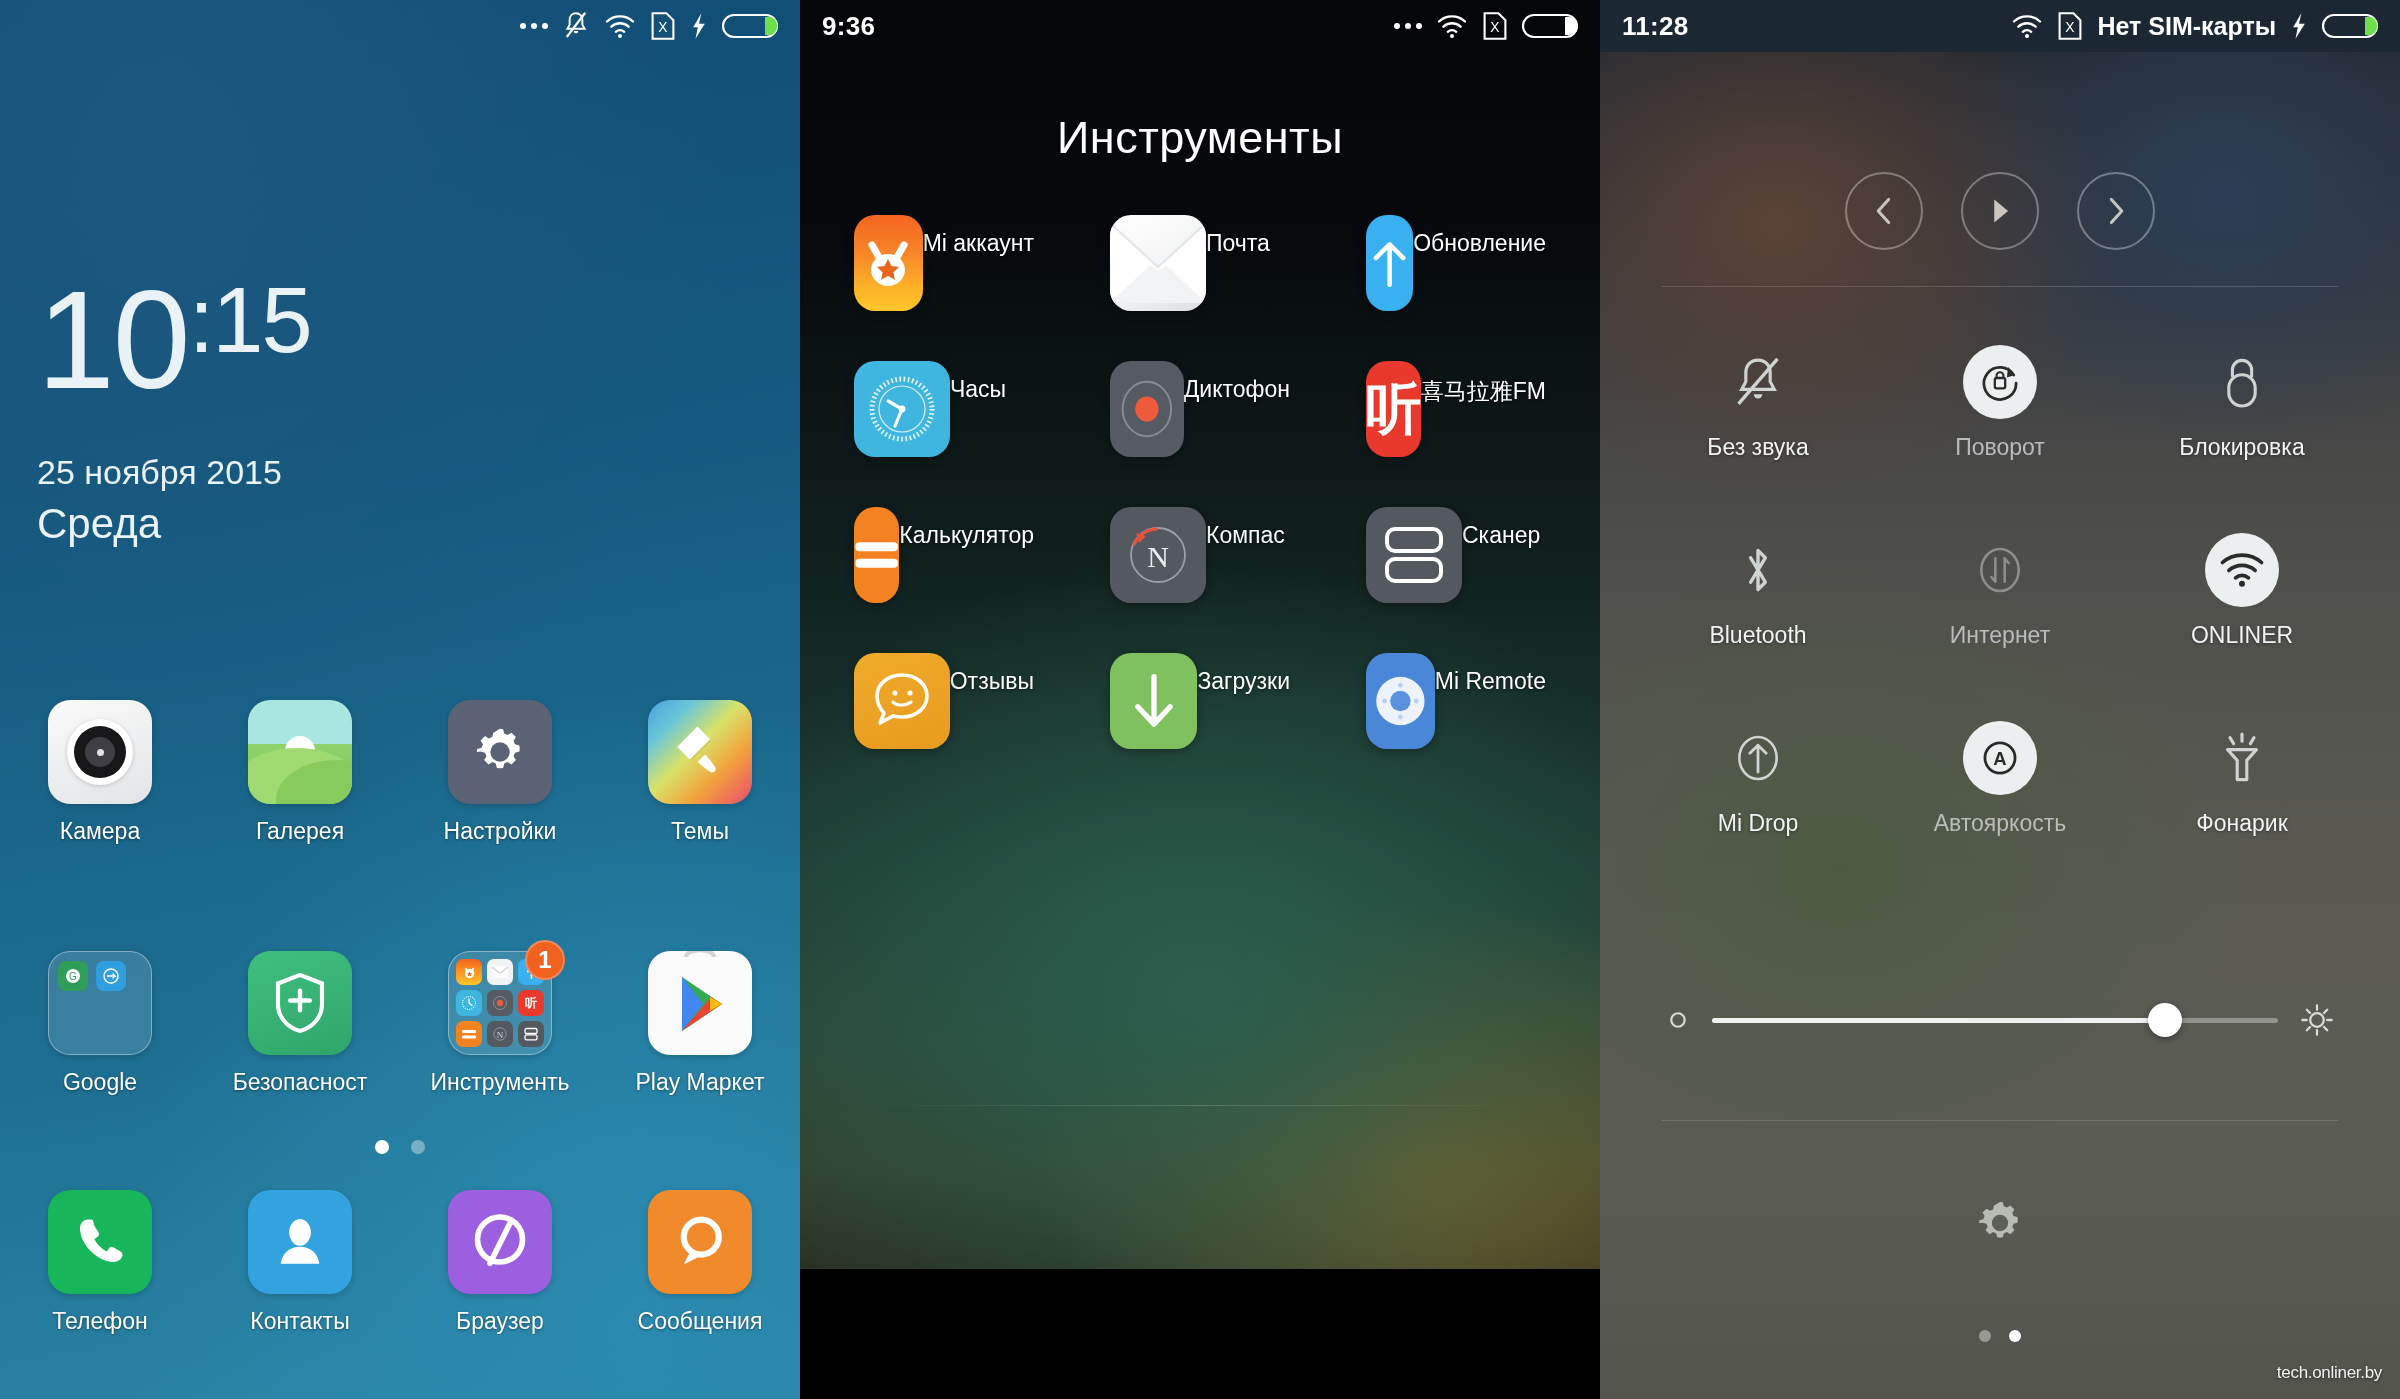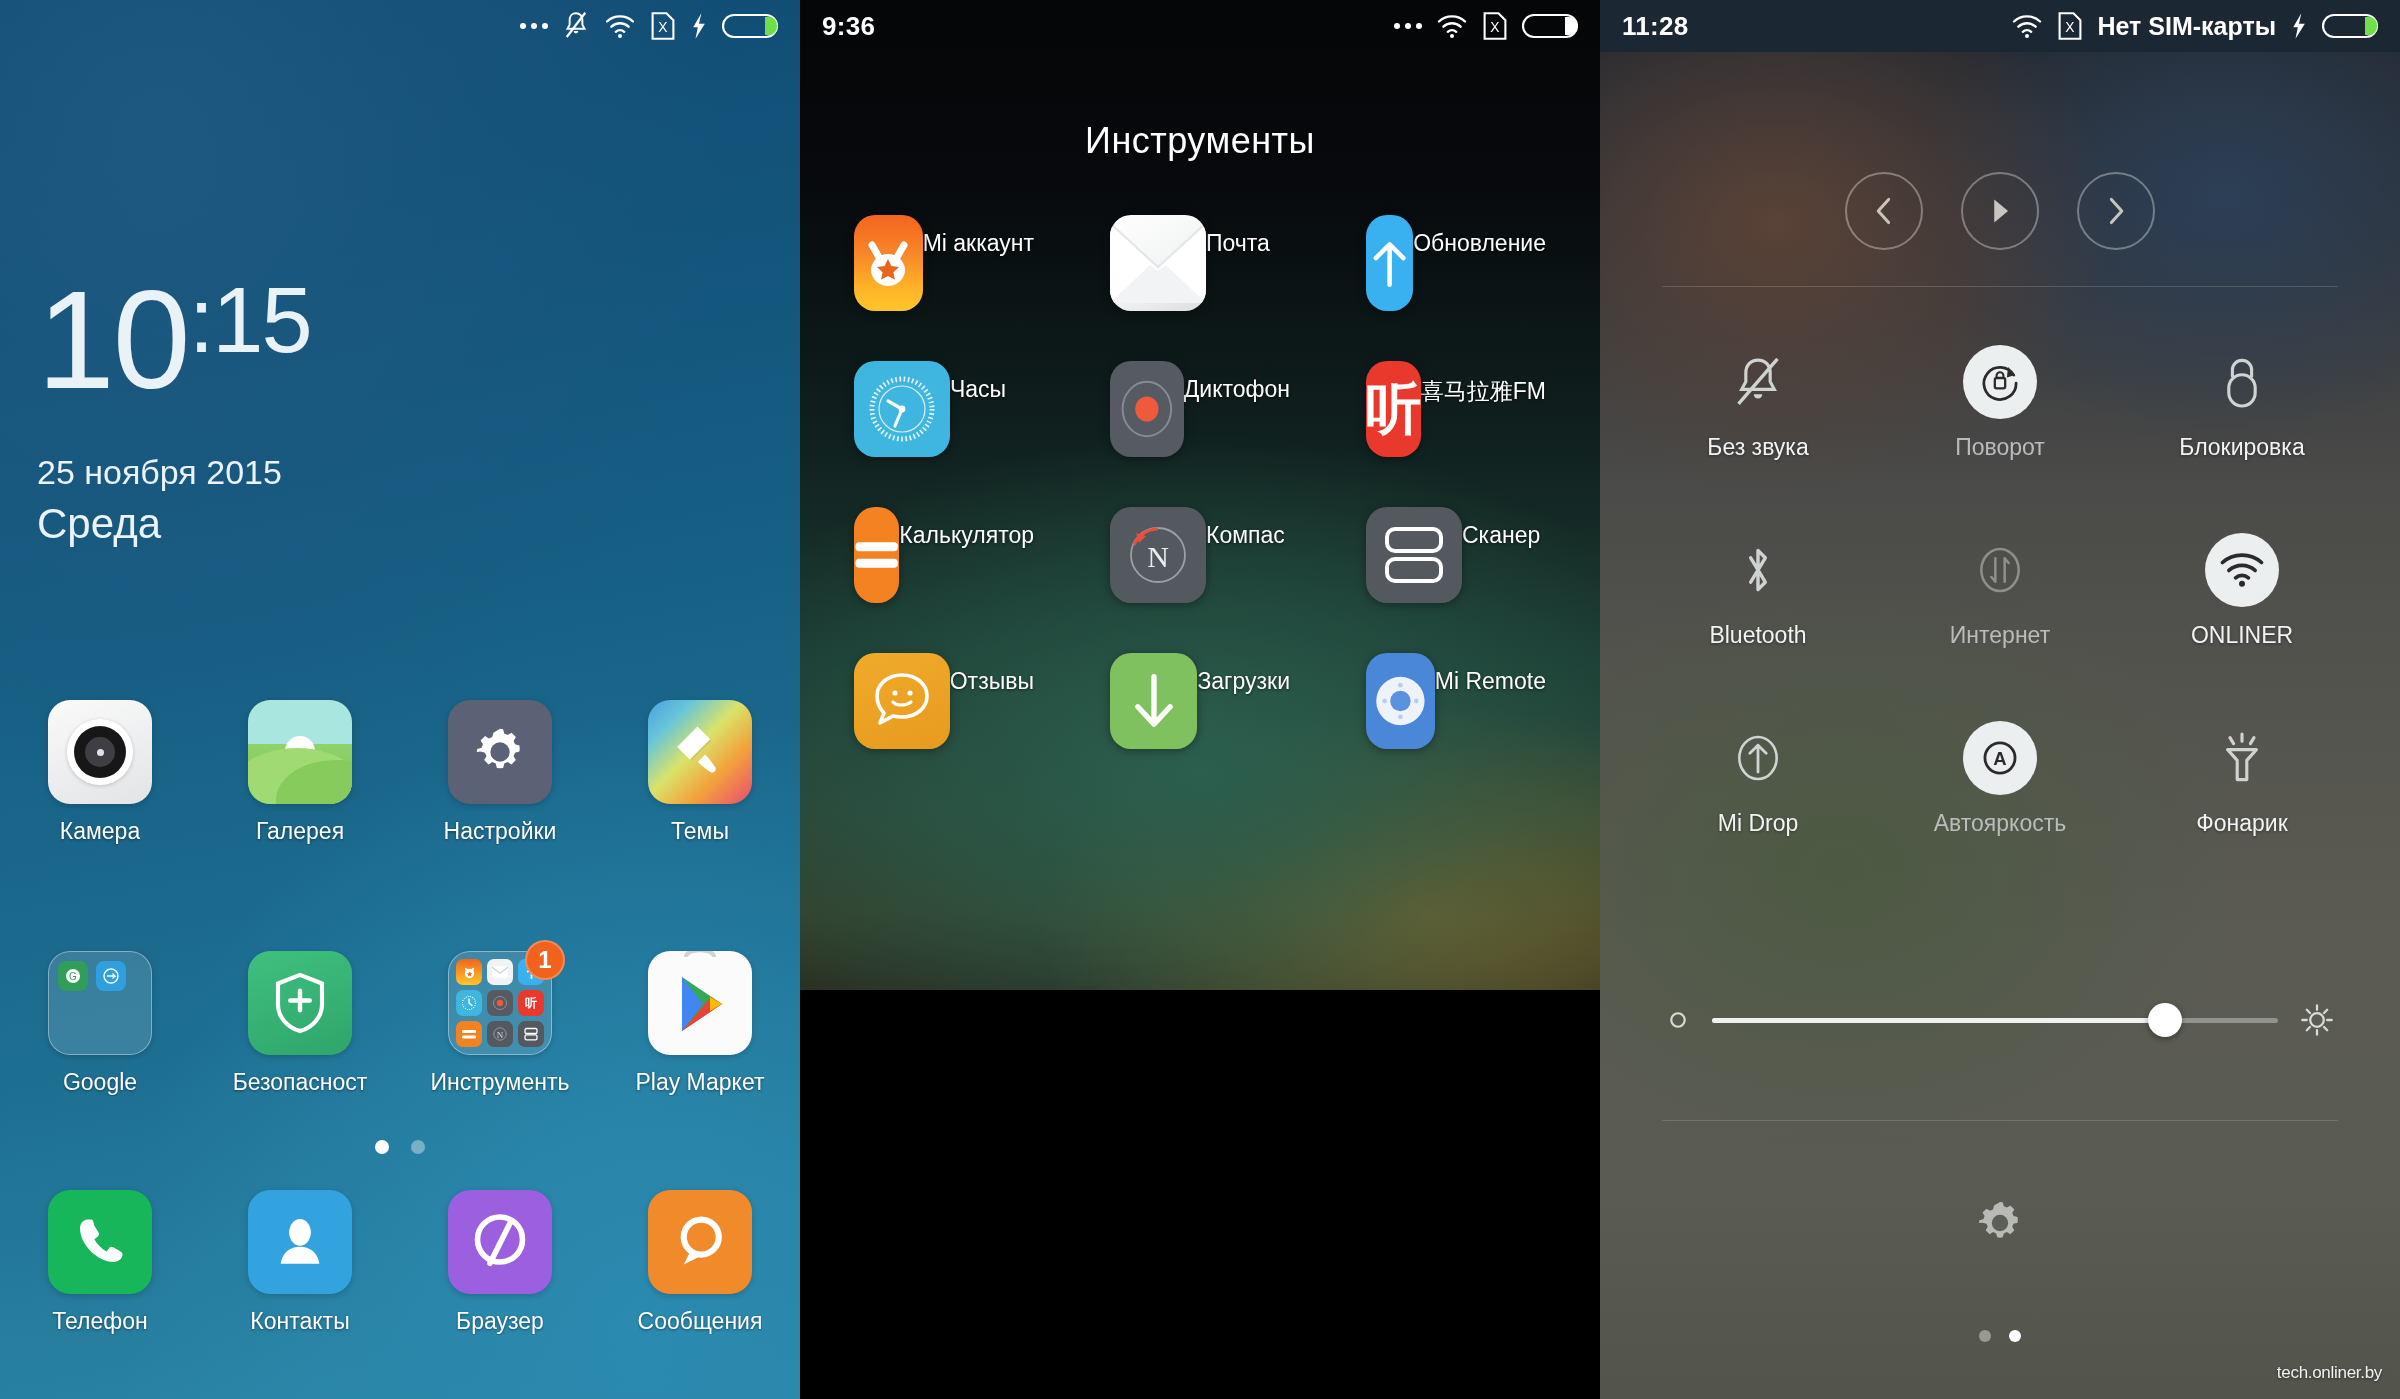--- a/index.html
+++ b/index.html
@@ -83,28 +83,28 @@
   .pagedots { position:absolute; left:0; right:0; top:1140px; display:flex;
      justify-content:center; gap:22px; }
   .pagedots i { width:14px; height:14px; border-radius:50%; background:rgba(255,255,255,.38); display:block;}
   .pagedots i.on { background:#fff; }
 
   .dockrow { position:absolute; left:0; right:0; top:1190px; }
   .ic-phone{background:#17b65a;} .ic-contacts{background:#33a3e0;}
   .ic-browser{background:#9b5fe0;} .ic-messages{background:#f08a2a;}
 
   
-  #panel-folder { width:800px; height:990px;
+  #panel-folder { width:800px; height:1269px;
     background:
       radial-gradient(ellipse 110% 55% at 50% 78%, #2b5f4e 0%, rgba(43,95,78,0) 62%),
       radial-gradient(ellipse 70% 30% at 78% 92%, #7a5f26 0%, rgba(122,95,38,0) 70%),
       linear-gradient(180deg, #050608 0%, #07090c 18%, #10211f 45%, #1c3b32 68%, #2a4436 82%, #33412c 92%, #2a2f22 100%);
   }
-  .folder-title { position:absolute; top:120px; left:0; right:0; text-align:center;
-    color:#fff; font-size:36px; letter-spacing:.5px; }
+  .folder-title { position:absolute; top:112px; left:0; right:0; text-align:center;
+    color:#fff; font-size:45px; letter-spacing:.5px; }
   .folder-grid { position:absolute; top:215px; left:0; right:0; }
   .f-row { display:flex; justify-content:center; gap:76px; margin-bottom:28px; }
   .f-cell { width:180px; display:flex; flex-direction:row; align-items:flex-start; }
   .f-ico { width:96px; height:96px; border-radius:21px; display:flex; align-items:center;
      justify-content:center; position:relative; overflow:hidden; box-shadow:0 2px 8px rgba(0,0,0,.35);}
   .f-lbl { margin-top:15px; color:#fff; font-size:23px; white-space:nowrap; text-shadow:0 1px 3px rgba(0,0,0,.6);}
 
   .ic-mi { background:linear-gradient(180deg,#f4641e 0%, #f8862a 40%, #fdb228 75%, #ffc62b 100%); }
   .ic-mail { background:linear-gradient(150deg,#ffffff 0%, #f3f4f5 55%, #dcdee0 100%); }
   .ic-update { background:#39b0ef; }

